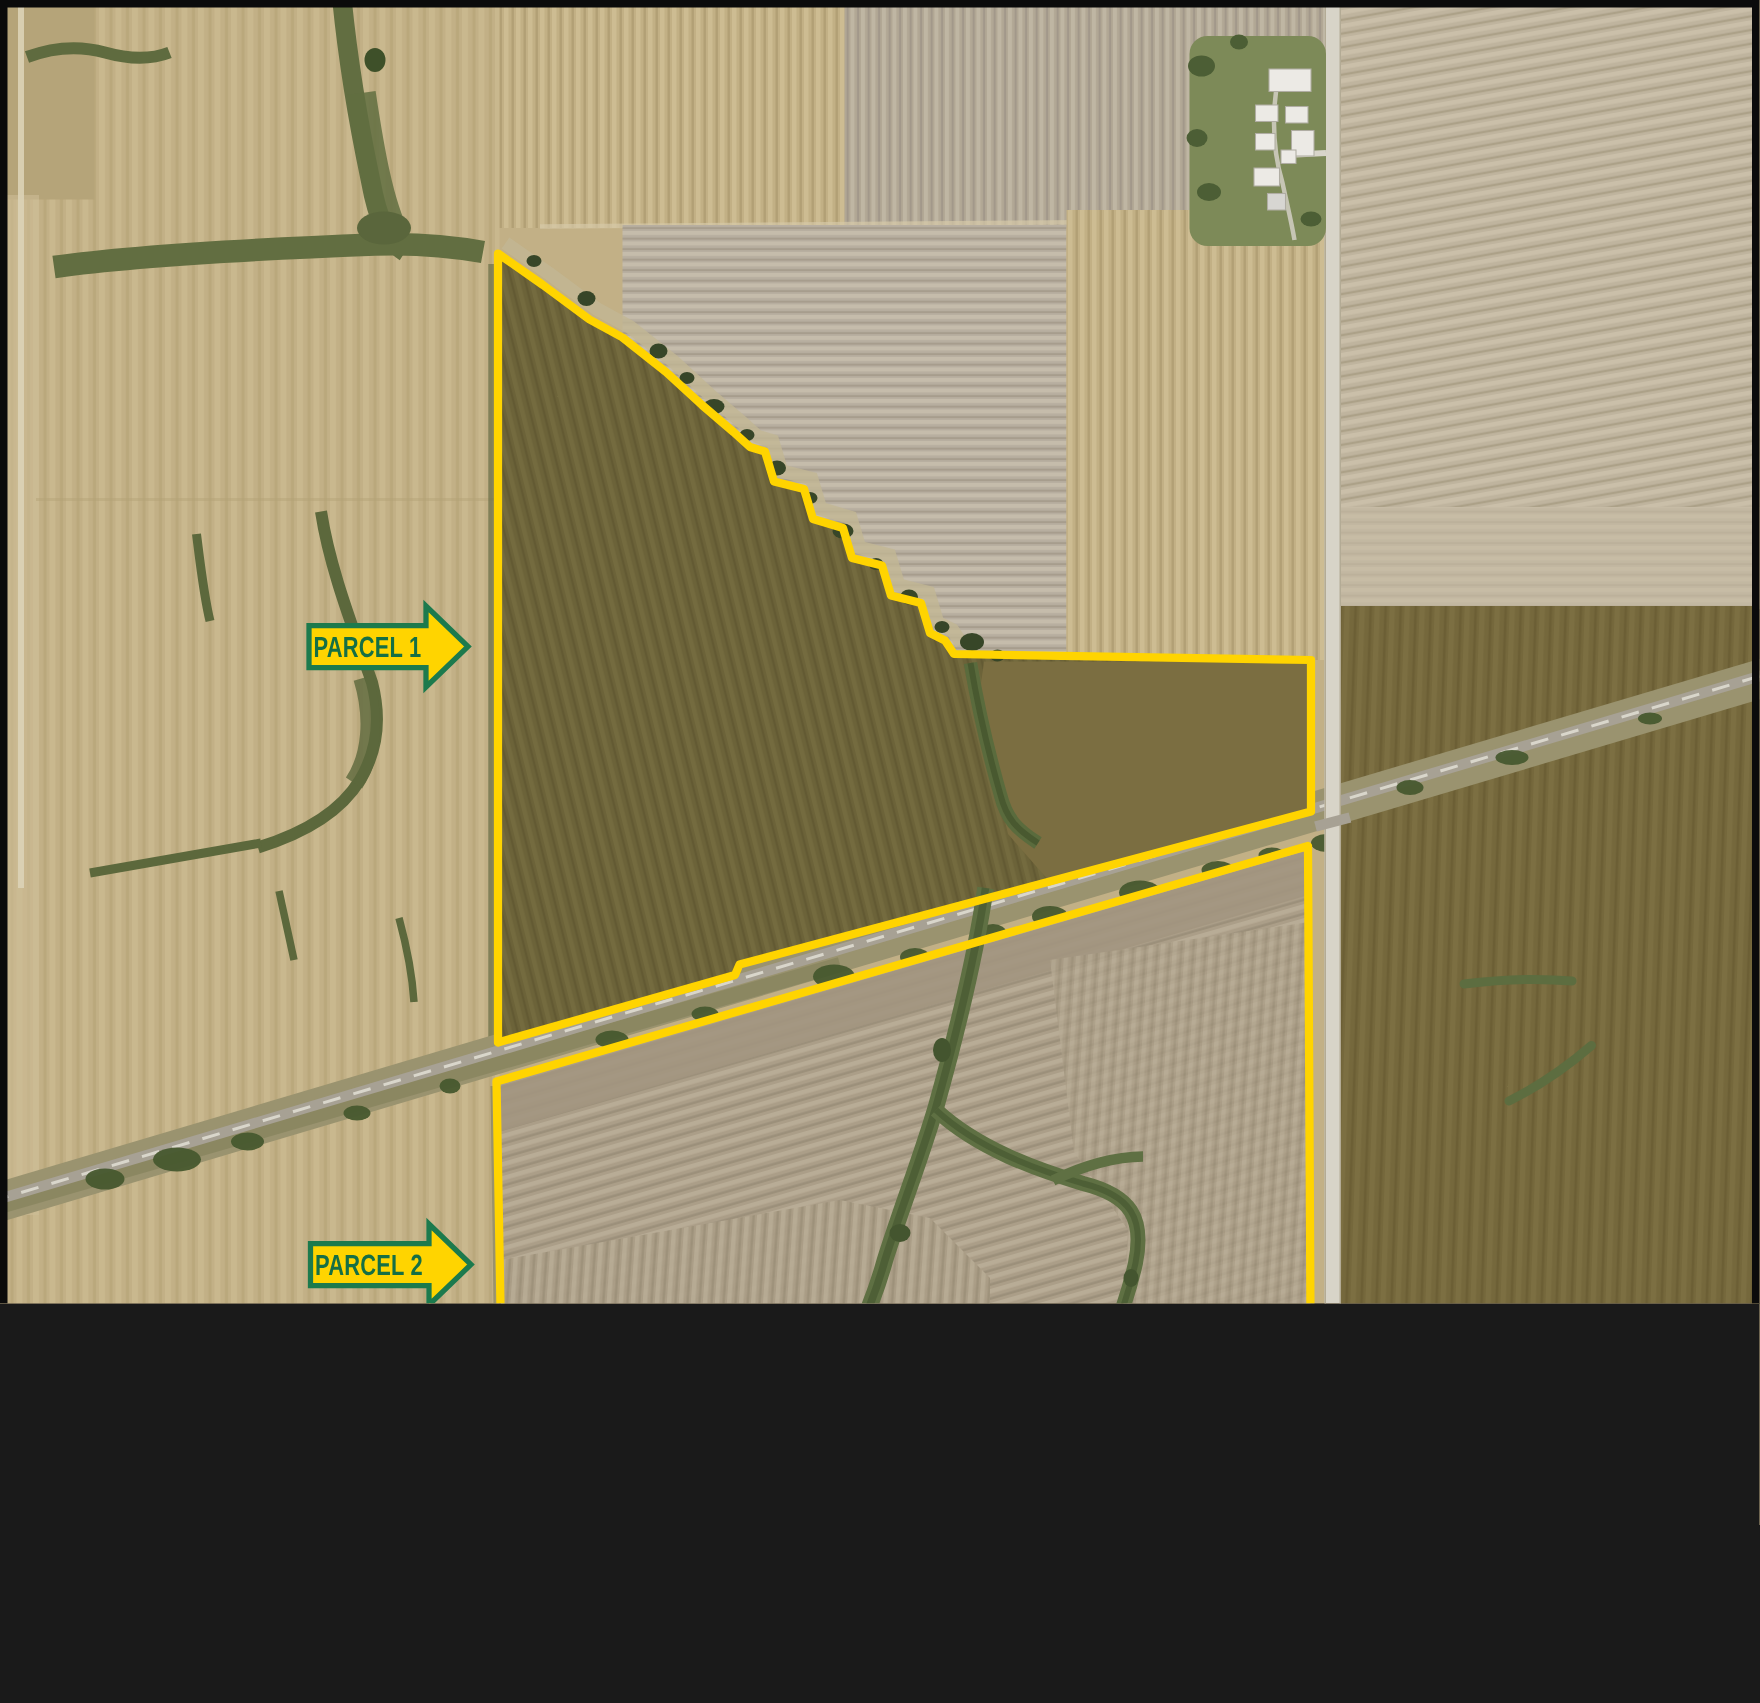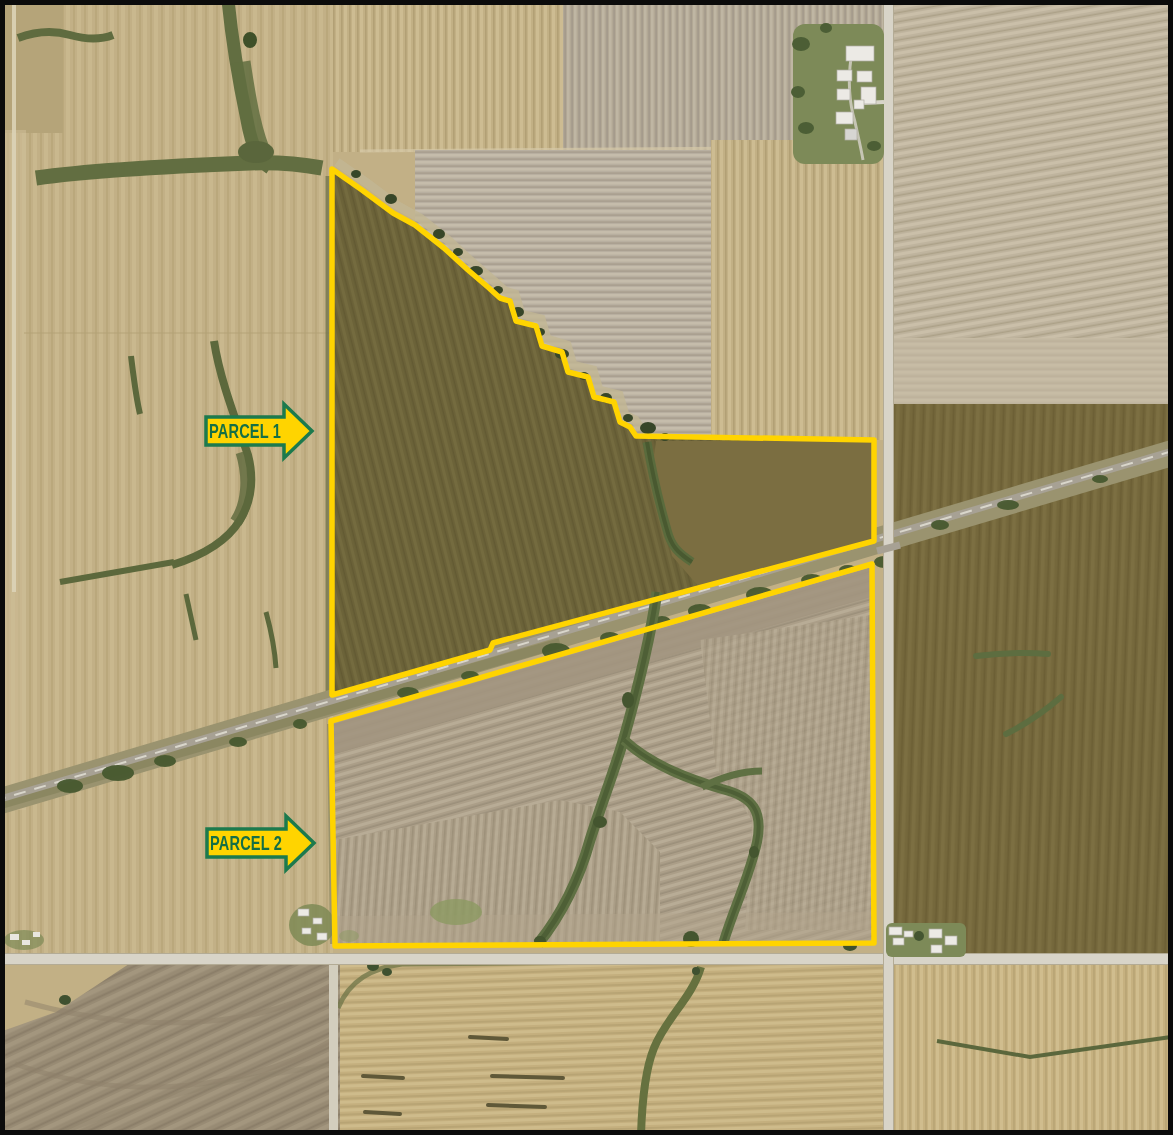--- a/index.html
+++ b/index.html
@@ -1,16 +1,16 @@
 <!DOCTYPE html>
 <html><head>
 <meta charset="utf-8">
 <style>
   html,body{margin:0;padding:0;background:#1a1a1a;}
-  .stage{position:relative;width:1173px;height:1135px;background:#c2b086;overflow:hidden;
+  .stage{position:relative;width:1173px;height:869px;background:#c2b086;overflow:hidden;
          font-family:"Liberation Sans",sans-serif;}
   .stage svg{position:absolute;left:0;top:0;display:block;}
   text.callout{font-family:"Liberation Sans",sans-serif;font-weight:bold;}
 </style>
 </head>
 <body>
 
 <div class="stage">
 <svg width="1173" height="1135" viewBox="0 0 1173 1135" xmlns="http://www.w3.org/2000/svg" xmlns:xlink="http://www.w3.org/1999/xlink">
   <defs>

